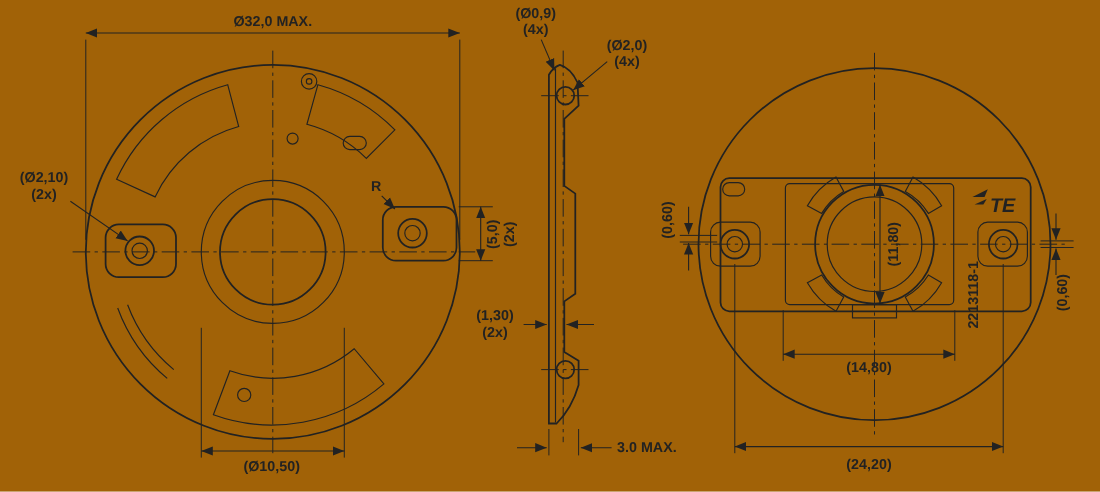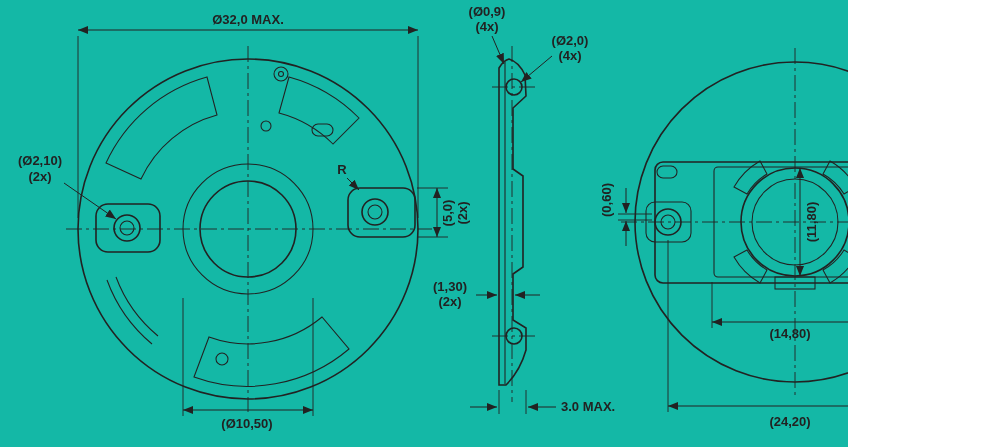--- a/index.html
+++ b/index.html
@@ -1,16 +1,16 @@
 <!DOCTYPE html>
 <html><head>
 <meta charset="utf-8">
 <style>
   html,body{margin:0;padding:0;background:#ffffff;}
-  .canvas{position:relative;width:848px;height:447px;background:#14b8a6;overflow:hidden;text-align:right;}
+  .canvas{position:relative;width:1000px;height:447px;background:#a16207;overflow:hidden;text-align:right;}
   svg{position:absolute;inset:0;}
   .outline{fill:none;stroke:#222;stroke-width:1.6;}
   .thin{fill:none;stroke:#222;stroke-width:1.05;}
   .cl{fill:none;stroke:#222;stroke-width:0.9;stroke-dasharray:16 4 3 4;}
   .dimline{fill:none;stroke:#222;stroke-width:1;}
   .ext{fill:none;stroke:#222;stroke-width:0.9;}
   .dimtext{font-family:"Liberation Sans","DejaVu Sans",sans-serif;font-size:13px;font-weight:bold;fill:#222;}
   .logotext{font-family:"Liberation Sans","DejaVu Sans",sans-serif;font-size:18px;font-weight:900;font-style:italic;fill:#222;}
 </style>
 </head>

